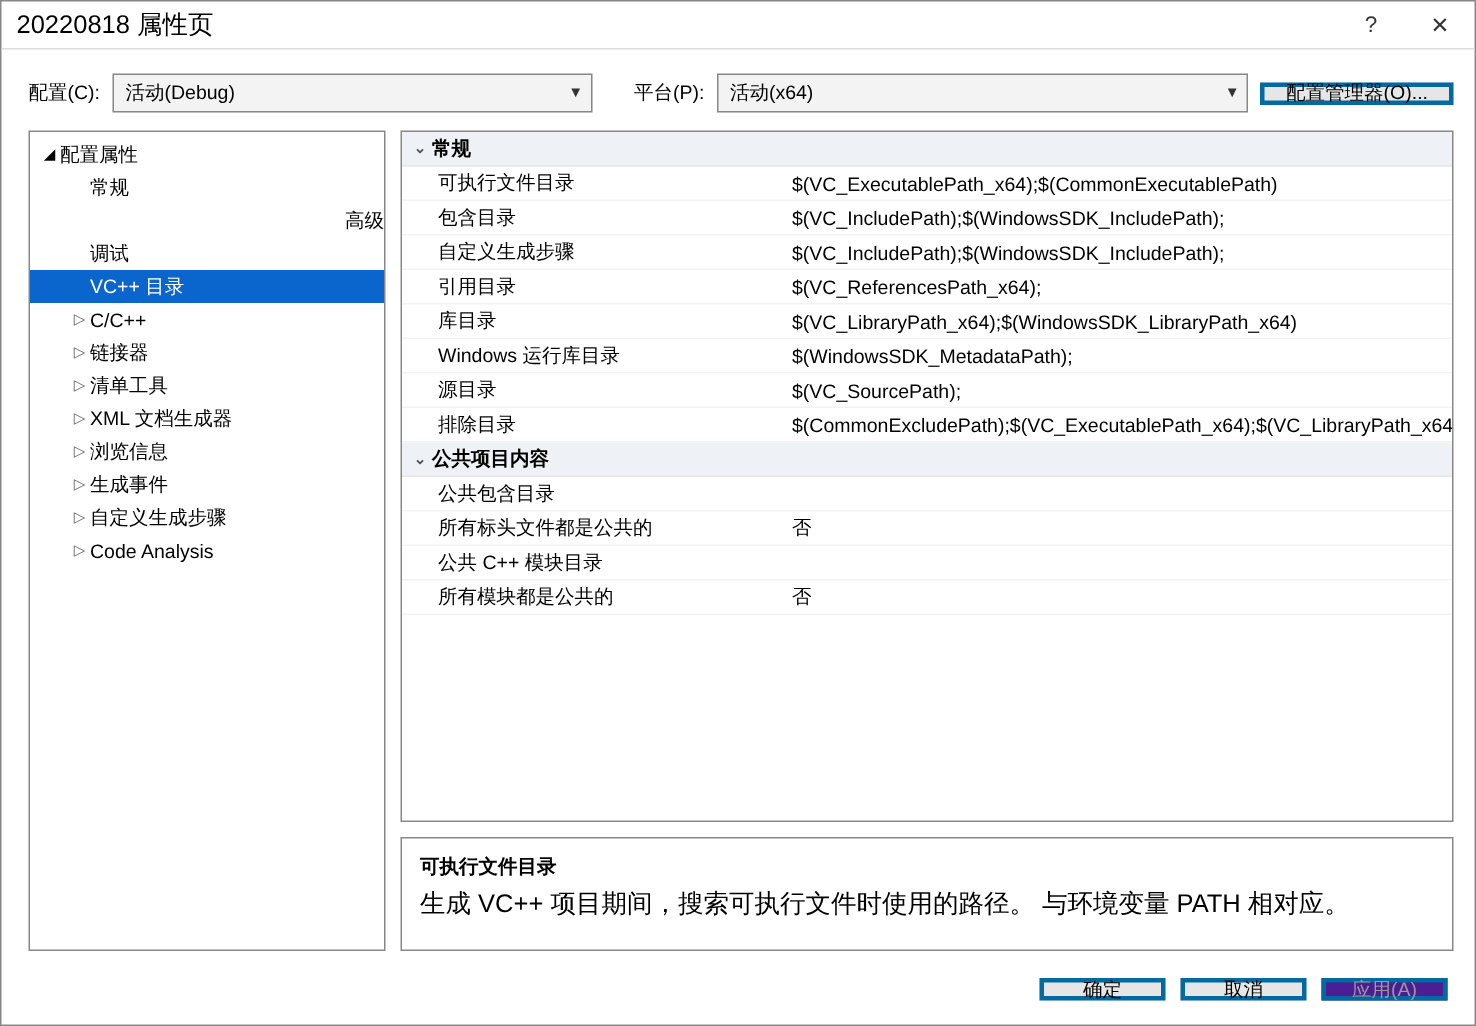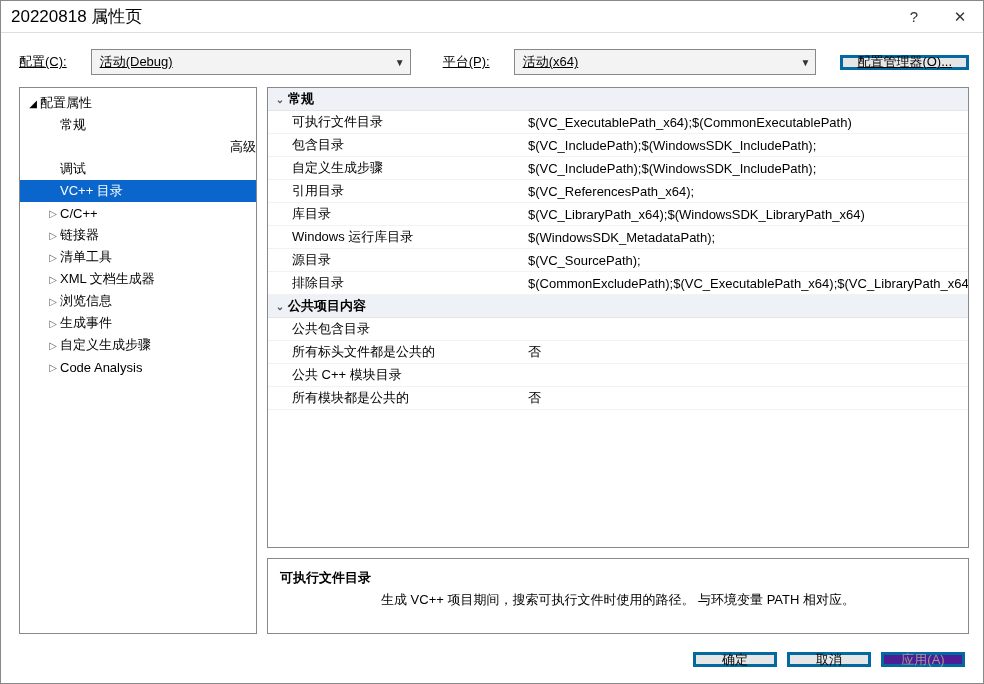--- a/index.html
+++ b/index.html
@@ -1,21 +1,21 @@
 <!DOCTYPE html>
 <html><head>
   <meta charset="utf-8">
   <style>
     * { box-sizing: border-box; margin:0; padding:0; }
     body { font-family: "Microsoft YaHei", "Segoe UI", Tahoma, sans-serif; font-size:13px; background:#fff; color:#000; }
     .dialog { width:984px; height:684px; border:1px solid #888; background:#fff; display:flex; flex-direction:column; }
     .titlebar { height:32px; display:flex; align-items:center; padding:0 0 0 10px; border-bottom:1px solid #ddd; }
     .titlebar .title { flex:1; font-size:17px; }
     .titlebar .tb-btn { width:46px; height:32px; display:flex; align-items:center; justify-content:center; font-size:15px; color:#333; cursor:default; }
-    .topbar { display:flex; align-items:center; padding:16px 14px 12px 18px; gap:24px;text-decoration:underline; }
+    .topbar { display:flex; align-items:center; padding:16px 14px 12px 18px; gap:8px; }
     .topbar label { font-size:13px; }
     .dropdown { position:relative; }
     .dropdown .dd-box { height:26px; border:1px solid #888; background:#f3f3f3; display:flex; align-items:center; padding:0 24px 0 8px; font-size:13px; cursor:default; }
     .dropdown .dd-arrow { position:absolute; right:6px; top:50%; transform:translateY(-50%); font-size:10px; color:#333; pointer-events:none; }
     .btn { height:15px; border:3px solid #0369a1; background:#e6e6e6; padding:0 14px; font-size:13px; cursor:default; display:flex; align-items:center; }
     .main { flex:1; display:flex; padding:0 14px 10px 18px; gap:10px; min-height:0; }
     .tree { width:238px; border:1px solid #888; background:#fff; padding:4px 0; overflow:auto; }
     .tree-row { display:flex; align-items:center; height:22px; padding-left:6px; font-size:13px; cursor:default; white-space:nowrap; }
     .tree-row.selected { background:#0a66cc; color:#fff; }
     .tree-arrow { width:14px; font-size:10px; color:#666; display:inline-flex; justify-content:center; }
@@ -23,21 +23,21 @@
     .rightpane { flex:1; display:flex; flex-direction:column; gap:10px; min-width:0; }
     .propgrid { flex:1; border:1px solid #888; background:#fff; overflow:hidden; display:flex; flex-direction:column; }
     .pg-inner { overflow:auto; }
     .pg-group { height:23px; background:#eef1f5; display:flex; align-items:center; font-size:13px; font-weight:bold; padding-left:4px; border-bottom:1px solid #e5e5e5; }
     .pg-group .chev { width:16px; font-size:10px; color:#555; display:inline-flex; justify-content:center; }
     .pg-row { display:flex; height:23px; align-items:center; font-size:13px; border-bottom:1px solid #f2f2f2; }
     .pg-name { width:256px; padding-left:24px; white-space:nowrap; overflow:hidden; }
     .pg-val  { flex:1; padding-left:4px; white-space:nowrap; overflow:hidden; text-overflow:clip; }
     .descbox { border:1px solid #888; background:#fff; padding:10px 12px; height:76px; }
     .descbox .dtitle { font-weight:bold; font-size:13px; margin-bottom:4px; }
-    .descbox .dtext  { font-size:13px;text-align:center; }
+    .descbox .dtext  { font-size:17px; }
     .footer { display:flex; justify-content:flex-end; gap:10px; padding:8px 18px 16px 18px; }
     .footer .btn { min-width:84px; justify-content:center; background:#e6e6e6; }
     .footer .btn.disabled { color:#9a9a9a; background:#4c1d95; }
   </style>
 </head>
 <body>
 
 <div class="dialog">
 
   <div class="titlebar">
@@ -47,21 +47,21 @@
   </div>
 
   <div class="topbar">
     <label>配置(C):</label>
     <div class="dropdown" style="width:320px;">
       <div class="dd-box">
           <span>活动(Debug)</span>
         </div>
       <span class="dd-arrow">▼</span>
     </div>
-    <label style="margin-left:8px;">平台(P):</label>
+    <label style="margin-left:20px;">平台(P):</label>
     <div class="dropdown" style="flex:1;">
       <div class="dd-box">
           <span>活动(x64)</span>
         </div>
       <span class="dd-arrow">▼</span>
     </div>
     <div class="btn">配置管理器(O)...</div>
   </div>
 
   <div class="main">

